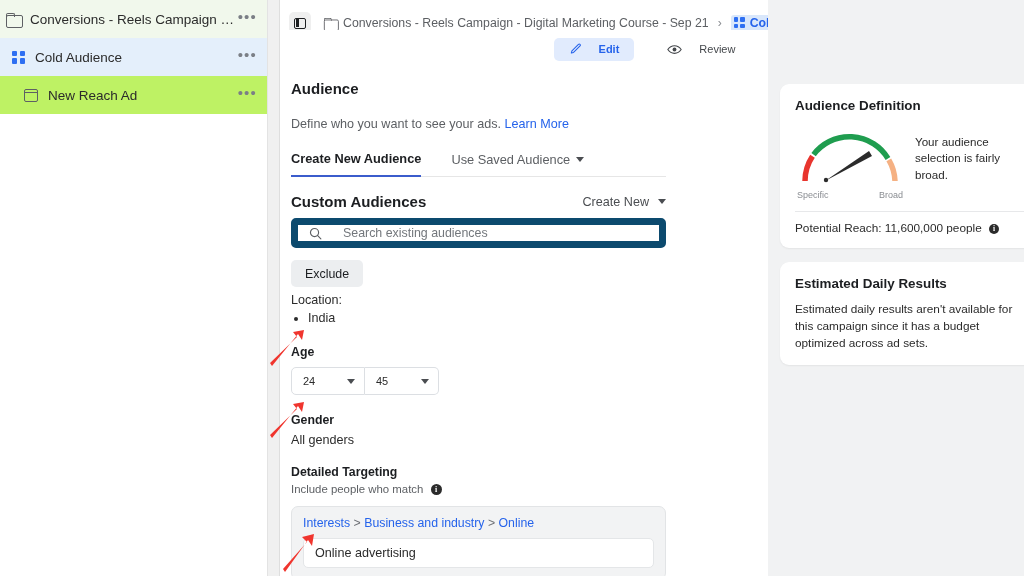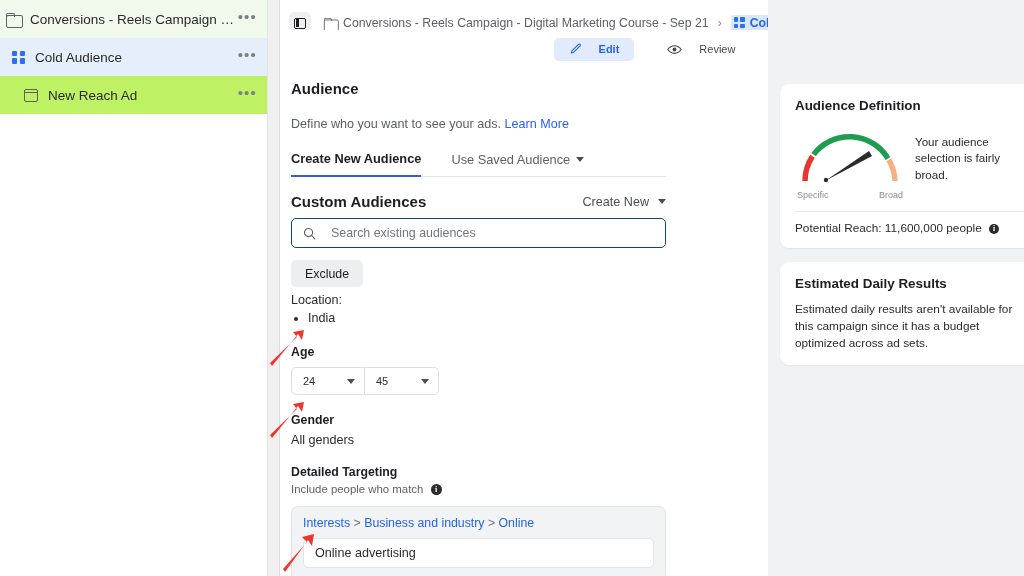--- a/index.html
+++ b/index.html
@@ -187,22 +187,22 @@
   }
   .caret { width: 0; height: 0; border-left: 4.5px solid transparent;
            border-right: 4.5px solid transparent; border-top: 5px solid #4a4d51; }
 
   .row-between { display: flex; align-items: center; justify-content: space-between; margin-top: 16px; }
   .label-bold { font-size: 15px; font-weight: bold; color: #1c1e21; }
   .create-new { display: flex; align-items: center; gap: 9px; font-size: 12.6px; color: #4a4d51; cursor: pointer; }
 
   .search-box {
     margin-top: 8px;
-    height: 30px; border: 1px solid #0c4a6e; border-radius: 5px;
-    display: flex; align-items: center; gap: 15px;
+    height: 30px; border: 7px solid #0c4a6e; border-radius: 5px;
+    display: flex; align-items: center; gap: 21px;
     padding: 0 11px;
     background: #ffffff;
     cursor: text;
   }
   .ico-search { width: 13px; height: 13px; display:block; }
   .search-ph { font-size: 12.4px; color: #73777c; }
 
   .btn-exclude {
     margin-top: 12px;
     display: inline-flex; align-items: center; justify-content: center;

